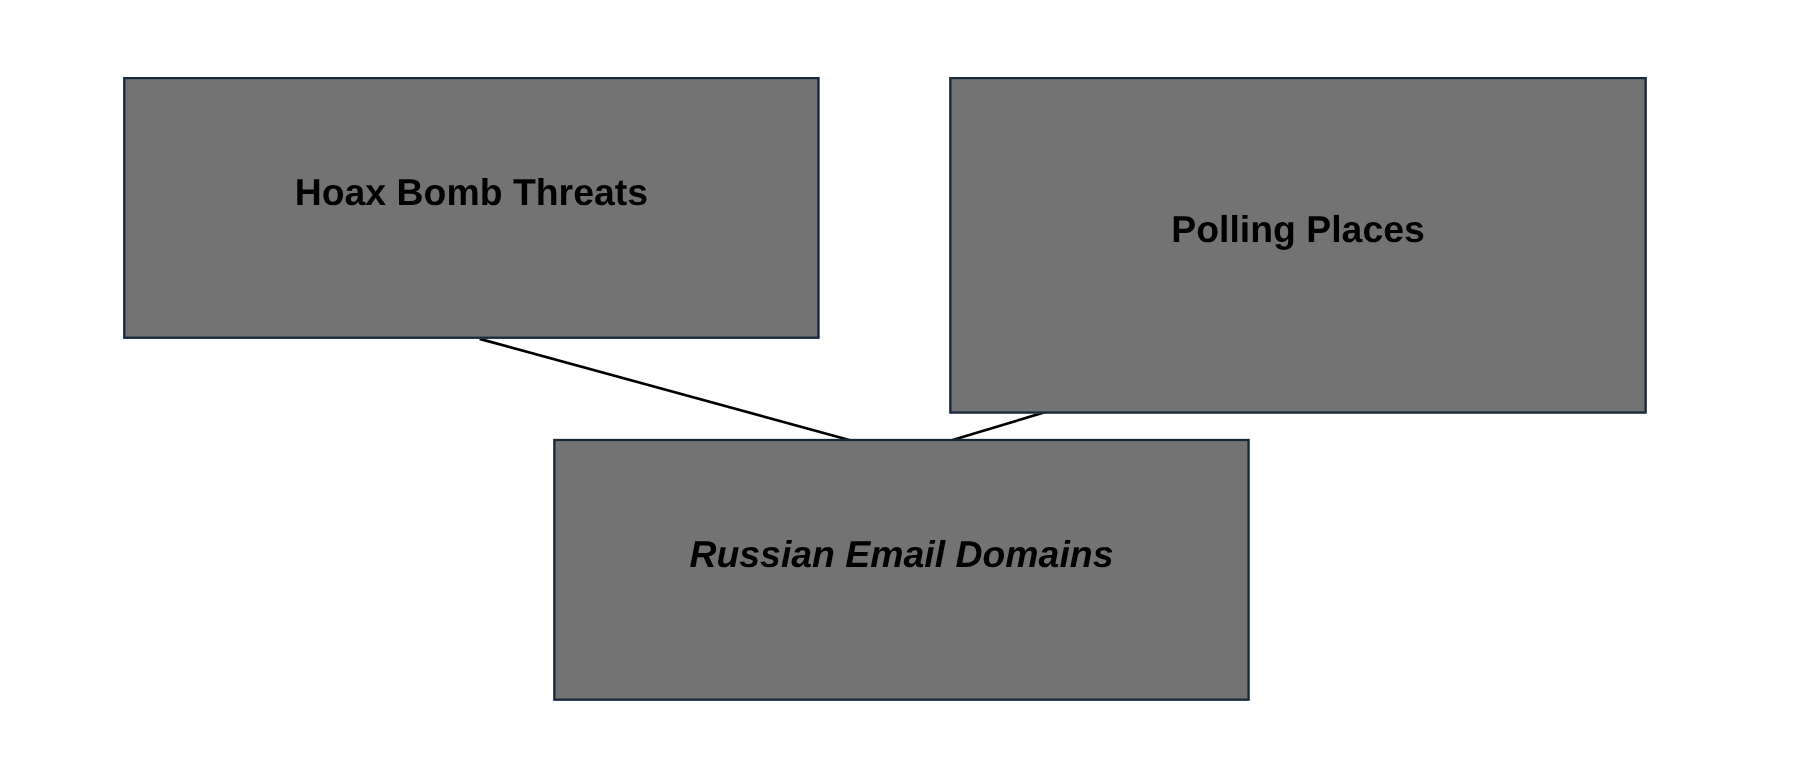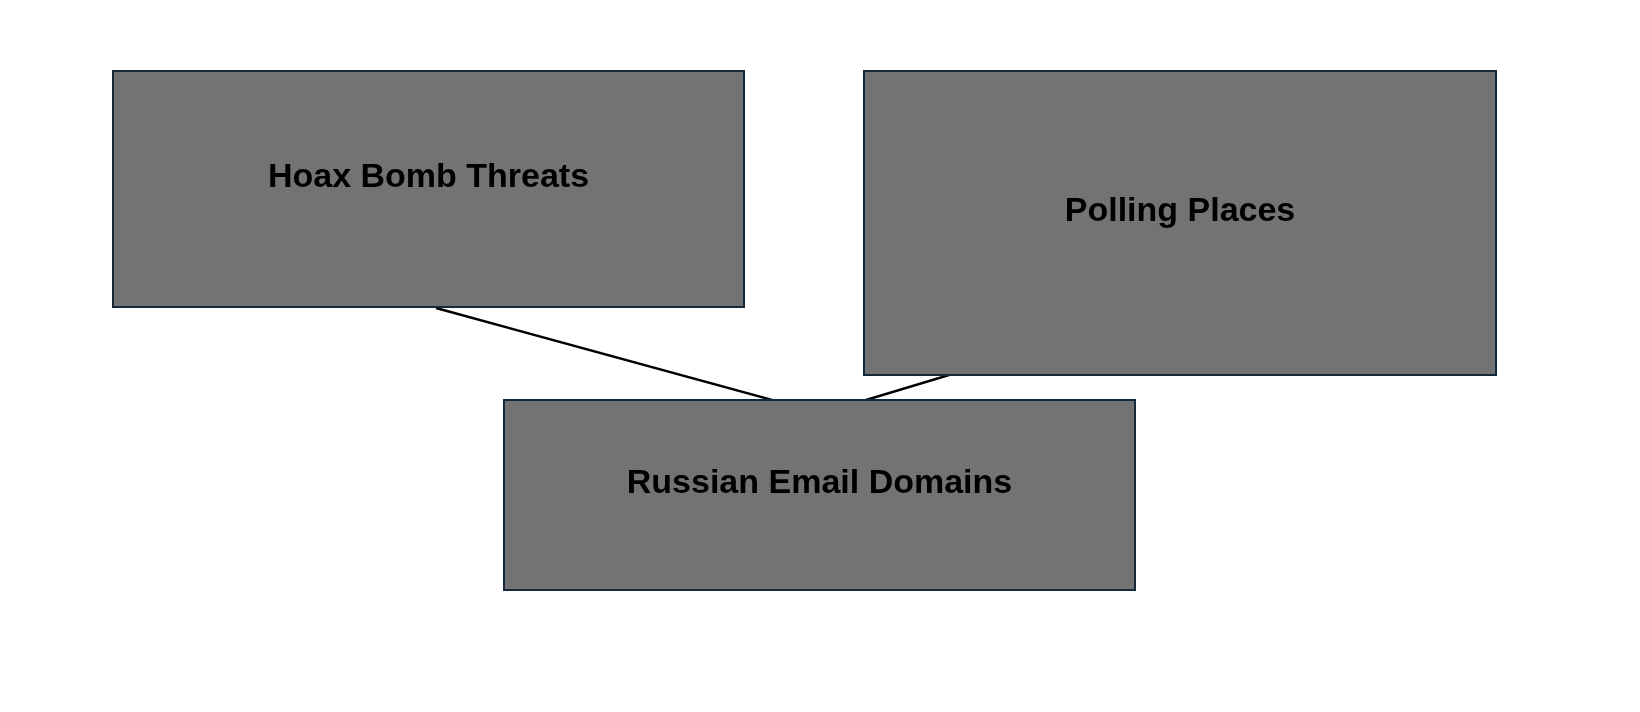--- a/index.html
+++ b/index.html
@@ -51,21 +51,22 @@
   #node-polling {
     left: 863px;
     top: 70px;
     width: 634px;
     height: 306px;
   }
   #node-russian {
     left: 503px;
     top: 399px;
     width: 633px;
-    height: 192px;
+    height: 238px;
+    font-style: italic;
   }
 </style>
 </head>
 <body>
 
 <div class="canvas">
 
   <svg class="connector-layer" viewBox="0 0 1640 712" xmlns="http://www.w3.org/2000/svg" aria-hidden="true">
     <line x1="436" y1="308" x2="772" y2="400" stroke="#000000" stroke-width="2.5"></line>
     <line x1="1172" y1="308" x2="866" y2="400" stroke="#000000" stroke-width="2.5"></line>

